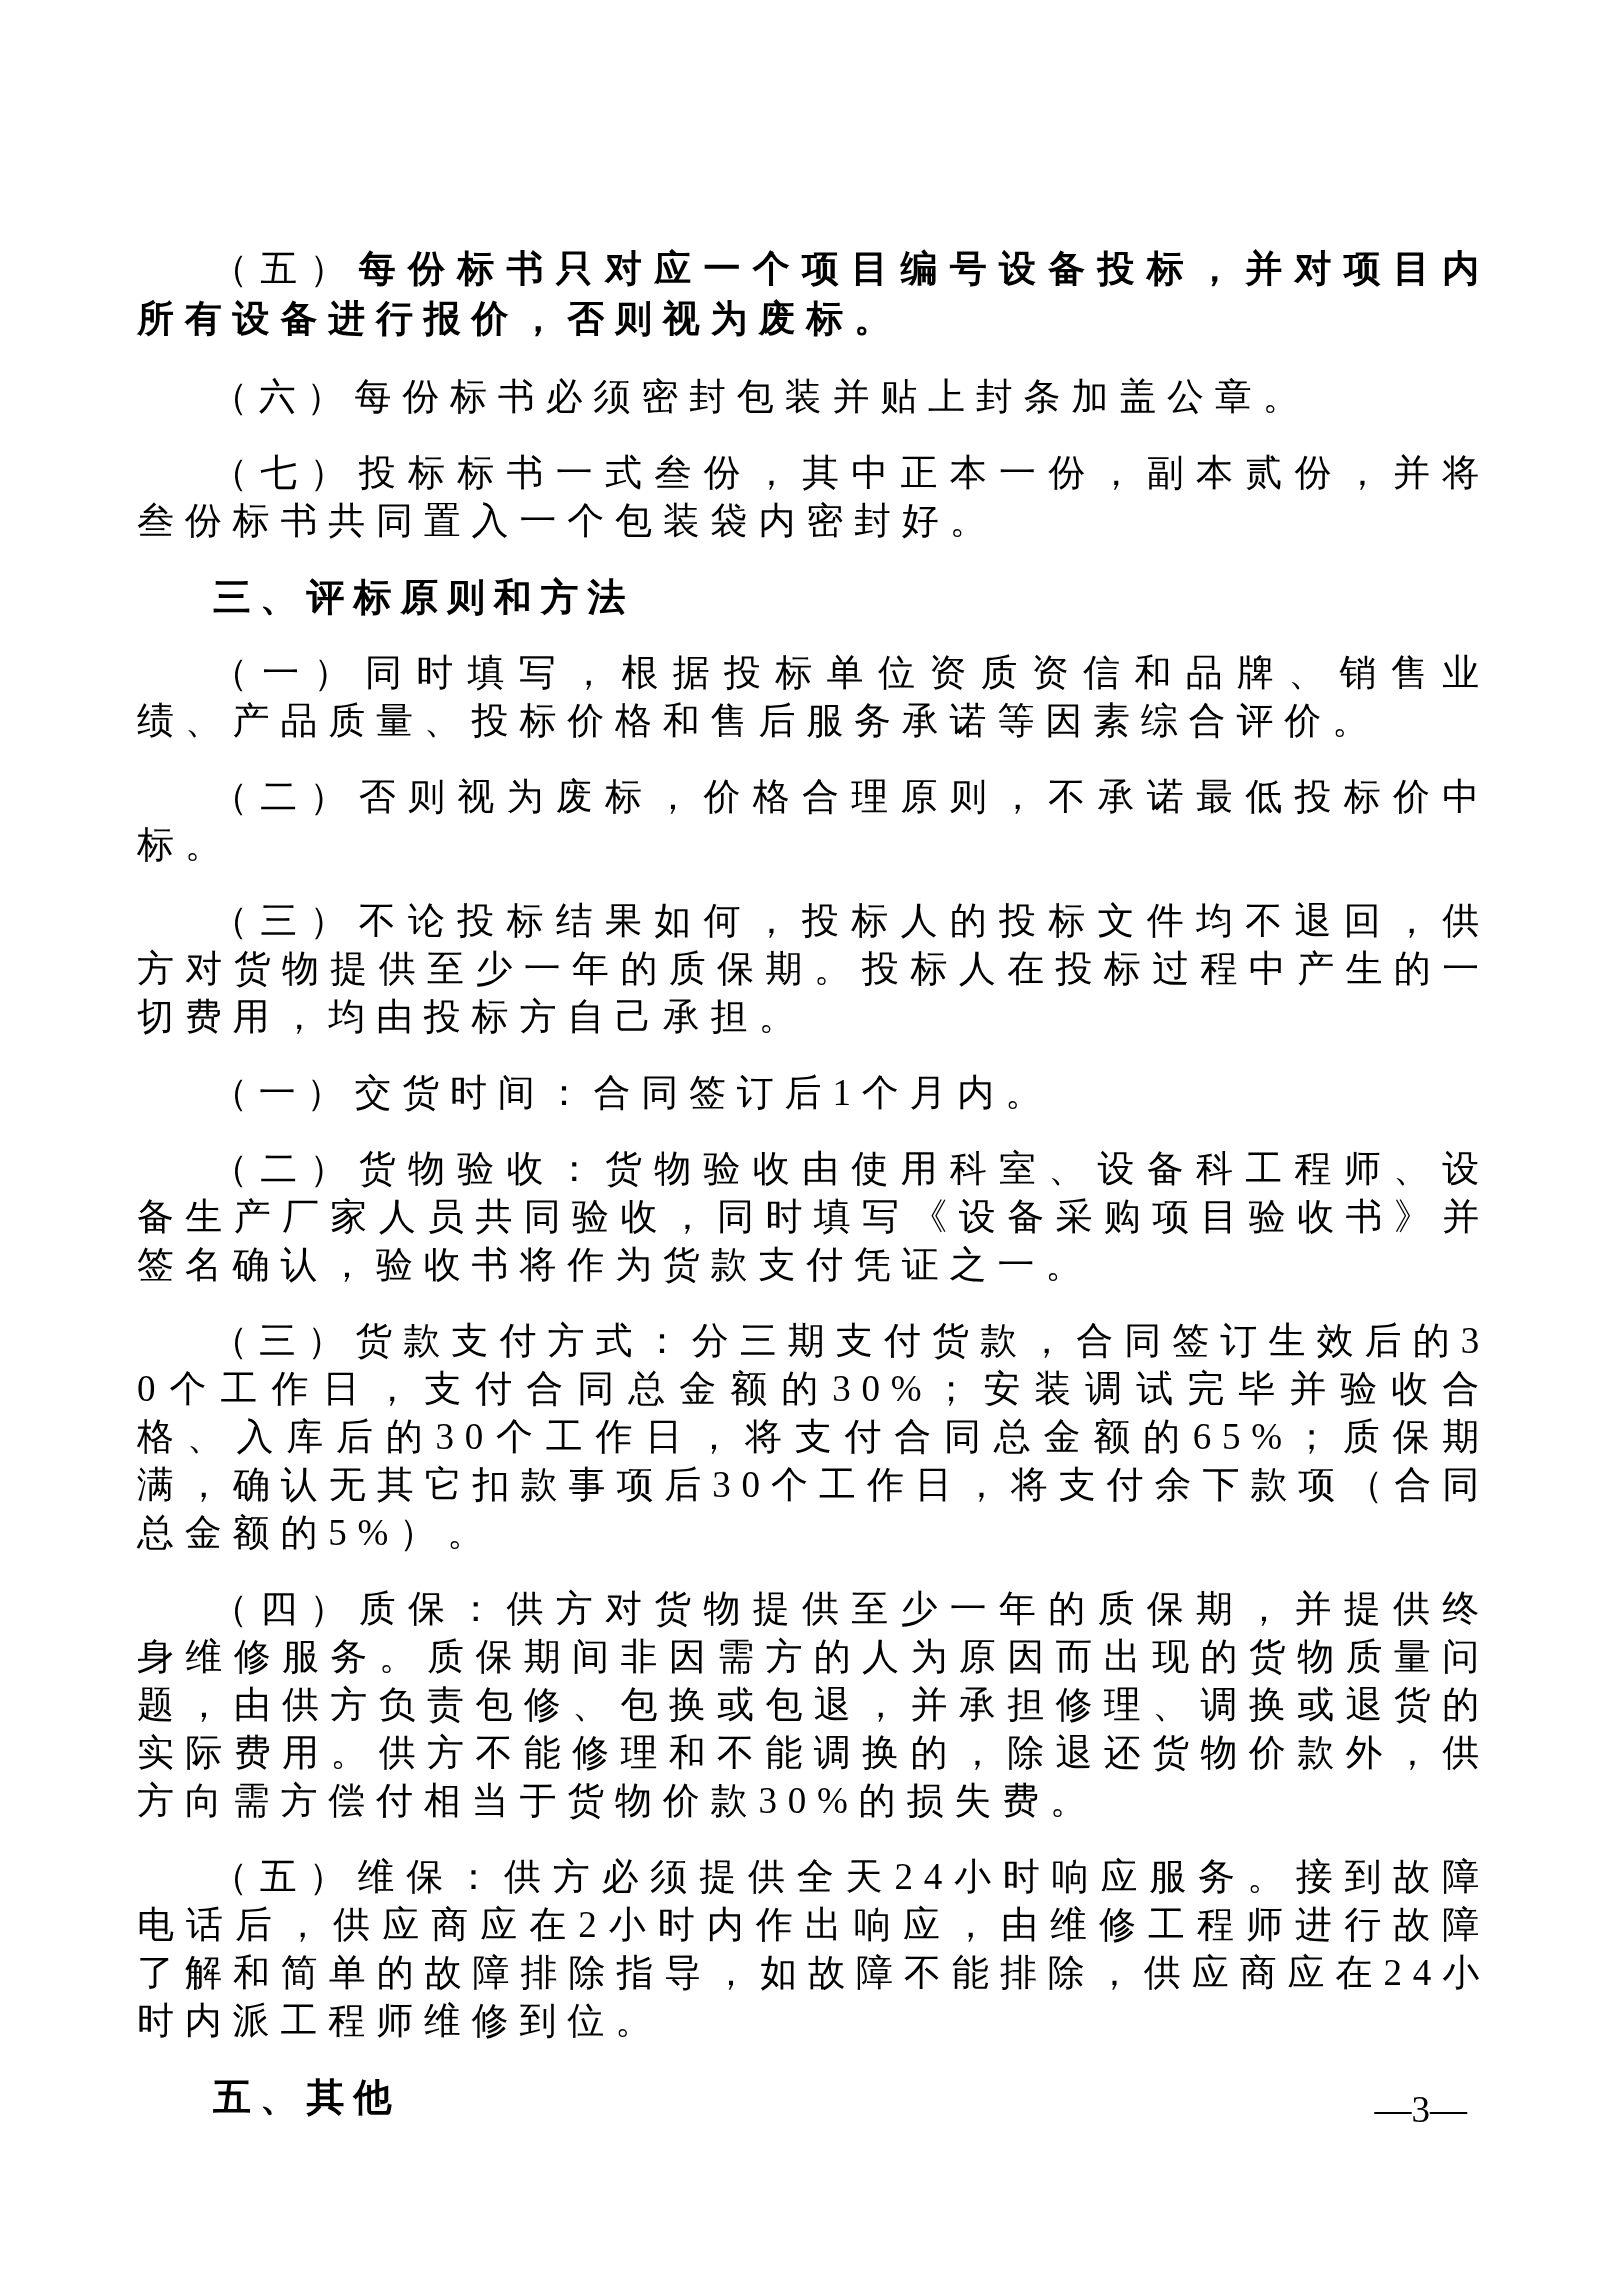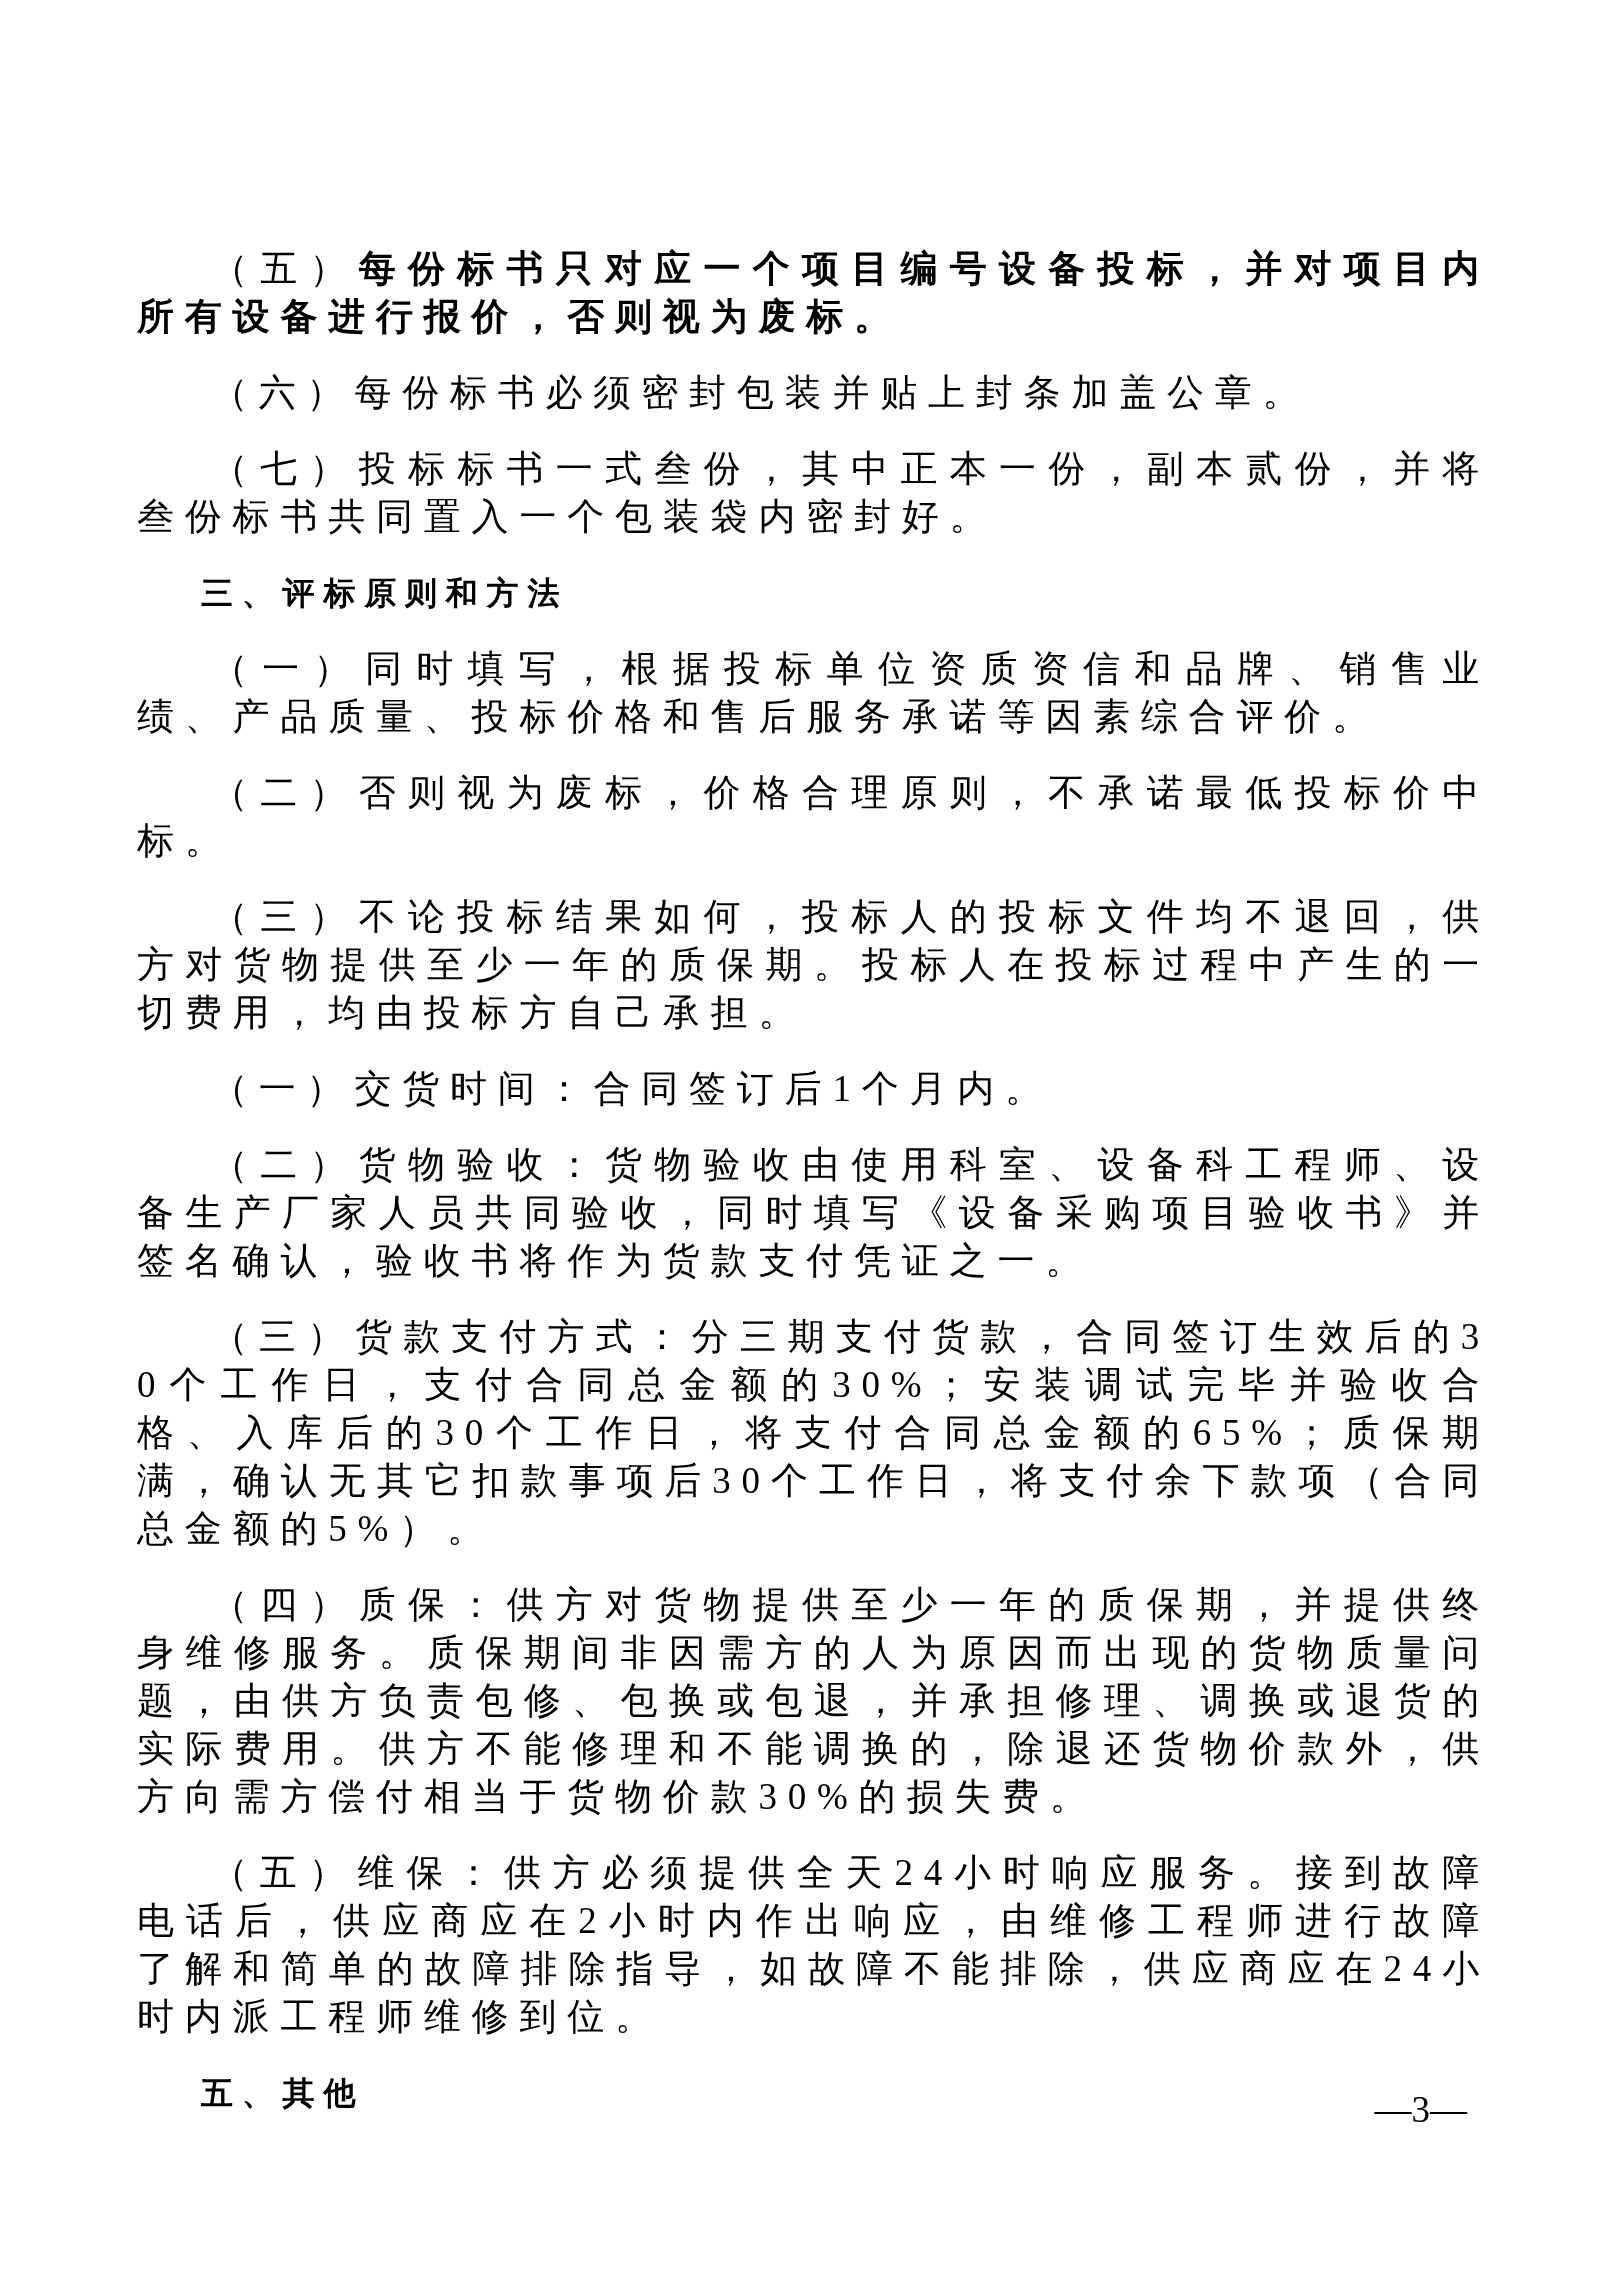--- a/index.html
+++ b/index.html
@@ -26,27 +26,27 @@
     font-family: "Liberation Serif", "DejaVu Serif", serif;
     font-size: 37px;
     line-height: 48px;
     letter-spacing: 10.8px;
     text-align: justify;
     text-indent: 2em;
     margin: 0 0 28px 0;
     word-break: break-all;
   }
   .para-bold .bold-run {
-    font-family: Liberation Serif, serif;
+    font-family: Liberation Mono, monospace;
     font-weight: bold;
   }
   .heading {
     font-family: "Liberation Sans", "DejaVu Sans", sans-serif;
     font-weight: bold;
-    font-size: 32px;
+    font-size: 38px;
     line-height: 48px;
     letter-spacing: 8.8px;
     text-indent: 2em;
     margin: 0 0 28px 0;
   }
   .page-number {
     position: absolute;
     top: 2088px;
     right: 153px;
     font-family: "Liberation Serif", "DejaVu Serif", serif;

